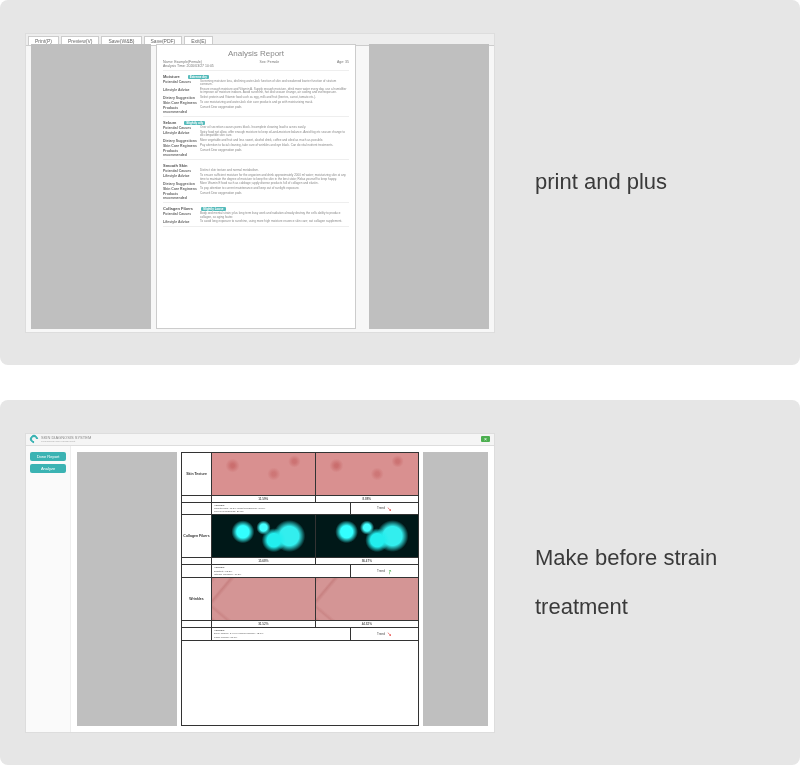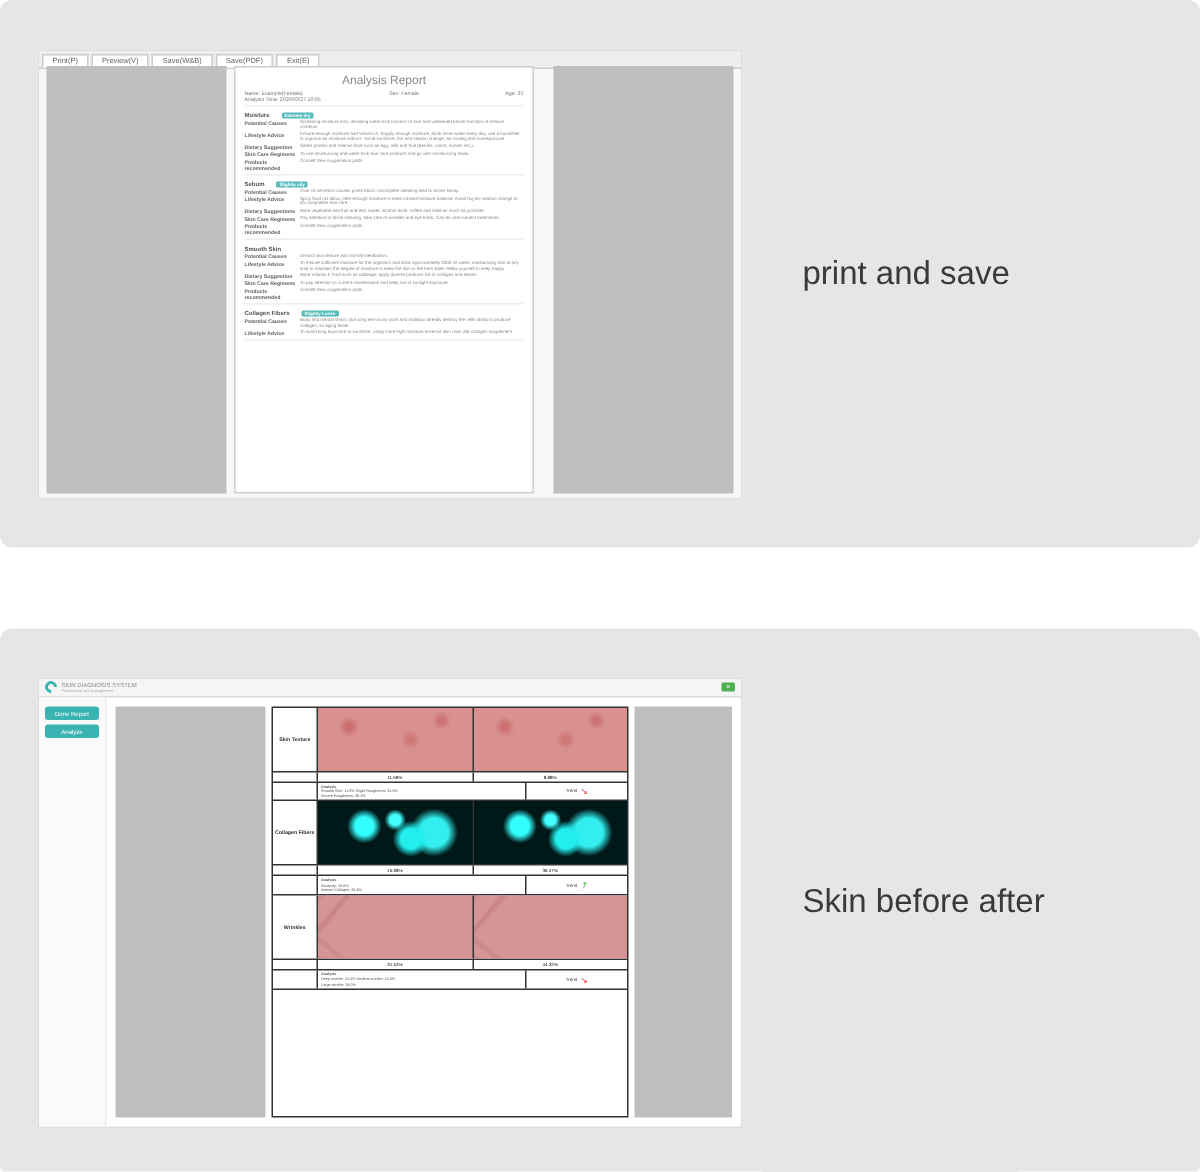--- a/index.html
+++ b/index.html
@@ -5,21 +5,21 @@
   * { box-sizing: border-box; margin: 0; padding: 0; }
   body {
     width: 800px;
     height: 781px;
     font-family: Arial, sans-serif;
     background: #fff;
   }
   .panel {
     background: #e6e6e6;
     border-radius: 8px;
-    margin: 0 0 54px 0;
+    margin: 0 0 35px 0;
     padding: 30px 25px;
     display: flex;
     align-items: center;
     gap: 40px;
     height: 365px;
   }
   .panel:last-child { margin-bottom: 0; }
   .thumb {
     width: 470px;
     height: 300px;
@@ -298,21 +298,21 @@
             <div class="report-row">
               <div class="report-label">Lifestyle Advice</div>
               <div class="report-text">To avoid long exposure to sunshine, using more high moisture essence skin care; eat collagen supplement.</div>
             </div>
             <div class="report-line"></div>
           </div>
       </div>
     </div>
   </div>
   <div class="caption">
-    <div>print and save</div>
+    <div>print and plus</div>
   </div>
 </div>
 
 <div class="panel">
   <div class="thumb">
     <div class="compare-shell">
       <div class="compare-topbar">
         <div class="compare-logo"></div>
         <div>
           <div class="compare-title">SKIN DIAGNOSIS SYSTEM</div>
@@ -382,15 +382,16 @@
                   <span class="trend-arrow">↘</span>
                 </div>
               </div>
             </div>
           <div class="compare-placeholder right"></div>
         </div>
       </div>
     </div>
   </div>
   <div class="caption">
-    <div>Skin before after</div>
+    <div>Make before strain</div>
+    <div>treatment</div>
   </div>
 </div>
 
 </body></html>

